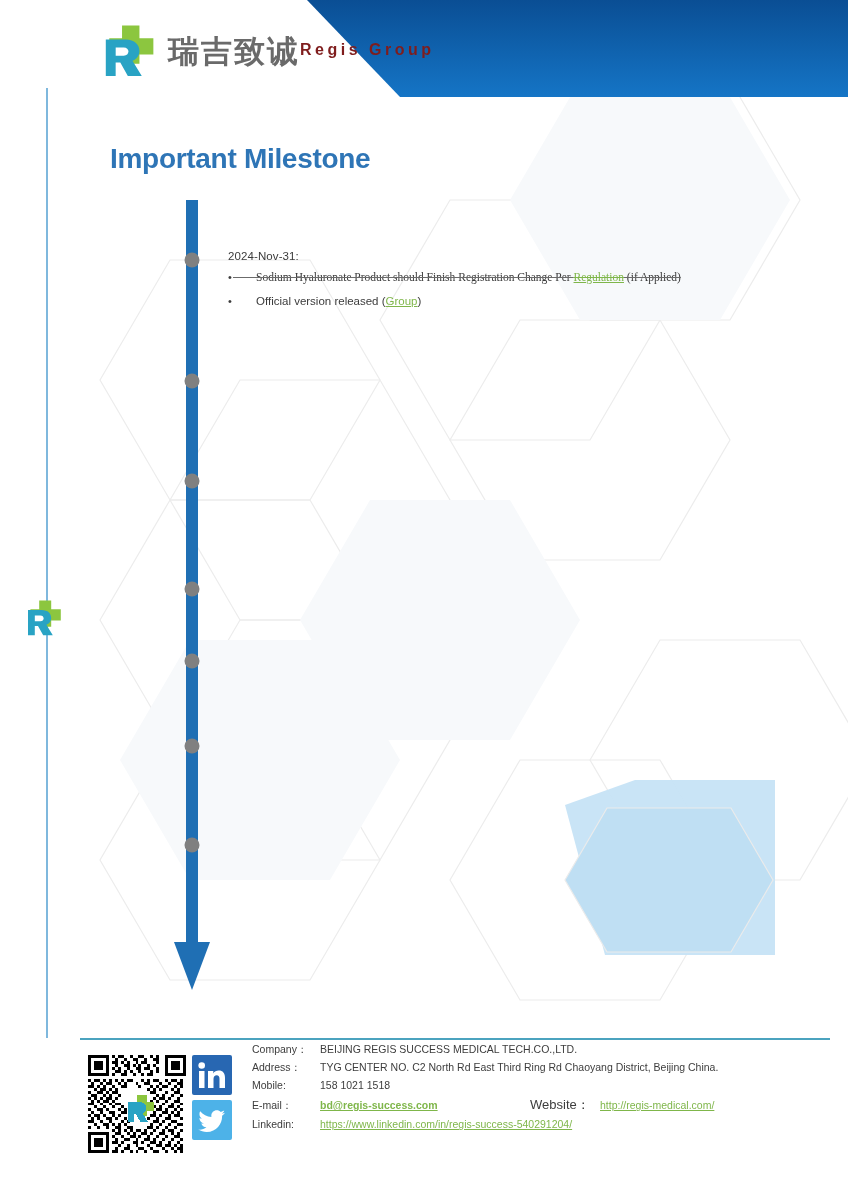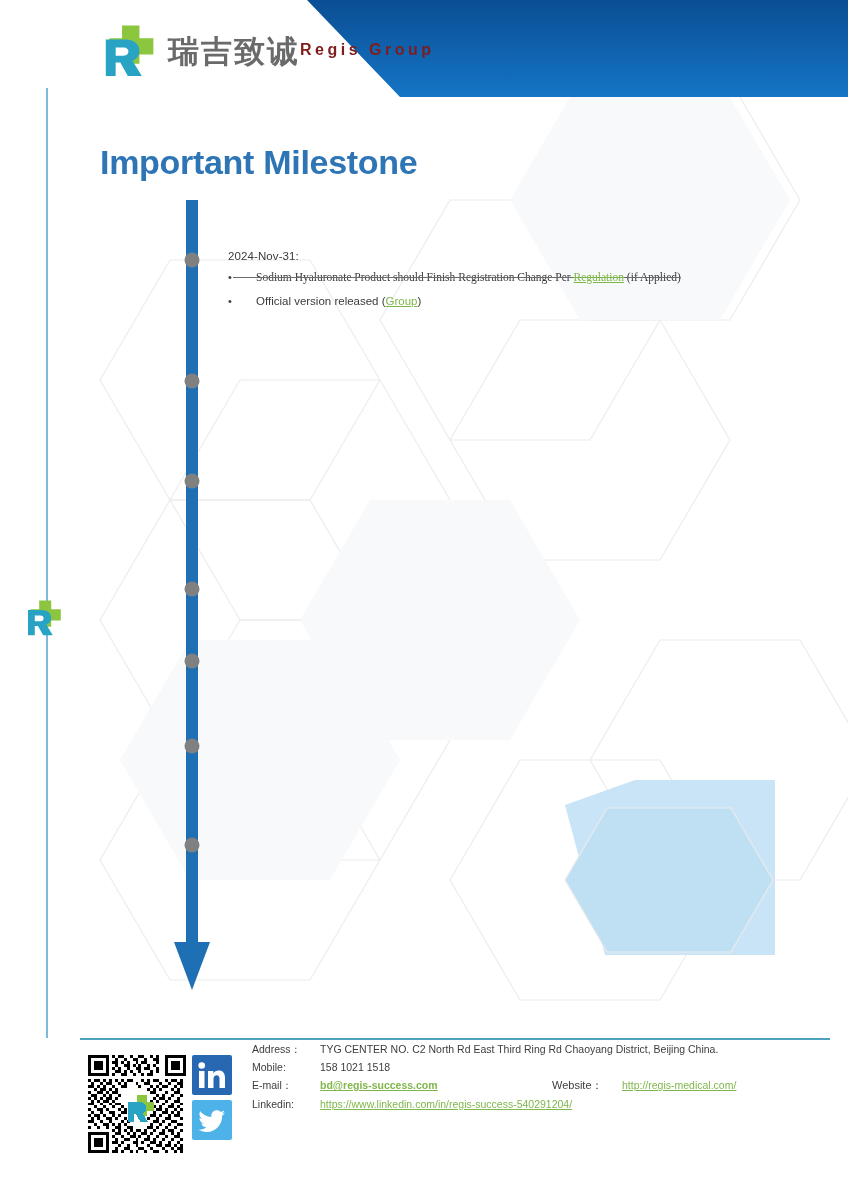--- a/index.html
+++ b/index.html
@@ -82,22 +82,22 @@
   #side-logo {
     position: absolute;
     left: 24px; top: 598px;
     width: 40px; height: 40px;
     z-index: 3;
   }
 
   
   #page-title {
     position: absolute;
-    left: 100px; top: 143px;
-    font-size: 34px;
+    left: 110px; top: 143px;
+    font-size: 28px;
     font-weight: bold;
     color: #2e75b6;
     letter-spacing: -0.3px;
     z-index: 3;
   }
 
   
   #timeline {
     position: absolute;
     left: 168px; top: 200px;
@@ -199,21 +199,21 @@
   .f-label {
     flex: 0 0 68px;
     font-size: 10.5px;
     color: #3d3d3d;
   }
   .f-value {
     font-size: 10.5px;
     color: #3d3d3d;
   }
   .f-value.link { color: #7fb64a; text-decoration: underline; }
-  .f-label2 { flex: 0 0 70px; font-size: 11px; color: #3d3d3d; margin-left: 22px; }
+  .f-label2 { flex: 0 0 70px; font-size: 13px; color: #3d3d3d; }
   .f-spacer { flex: 0 0 210px; font-weight: bold; }
 </style>
 </head>
 <body>
 
 <div id="page">
 
   <svg id="hex-layer" viewBox="0 0 848 1200" preserveAspectRatio="none">
     <g fill="none" stroke="#ececec" stroke-width="1.2">
       <polygon points="100,380 170,260 310,260 380,380 310,500 170,500"></polygon>
@@ -603,20 +603,24 @@
       </svg>
       <svg class="social-ico" viewBox="0 0 40 40">
         <rect width="40" height="40" rx="2" fill="#4db2e8"></rect>
         <path d="M33 12.8 c-1 0.45 -2.05 0.75 -3.15 0.9 c1.15 -0.7 2 -1.8 2.4 -3.1 c-1.05 0.65 -2.25 1.1 -3.5 1.35 c-1 -1.05 -2.4 -1.7 -4 -1.7 c-3 0 -5.45 2.45 -5.45 5.5 c0 0.45 0.05 0.85 0.15 1.25 c-4.55 -0.25 -8.55 -2.4 -11.25 -5.75 c-0.5 0.8 -0.75 1.75 -0.75 2.75 c0 1.9 0.95 3.6 2.45 4.6 c-0.9 -0.05 -1.75 -0.3 -2.5 -0.7 v0.05 c0 2.65 1.9 4.9 4.4 5.4 c-0.45 0.1 -0.95 0.2 -1.45 0.2 c-0.35 0 -0.7 -0.05 -1.05 -0.1 c0.7 2.2 2.7 3.8 5.1 3.85 c-1.85 1.5 -4.2 2.35 -6.75 2.35 c-0.45 0 -0.85 -0.05 -1.3 -0.1 c2.4 1.55 5.25 2.45 8.3 2.45 c10 0 15.45 -8.3 15.45 -15.5 v-0.7 c1.05 -0.75 1.95 -1.7 2.7 -2.8 z" fill="#ffffff"></path>
       </svg>
     </div>
   </div>
 
   <div id="footer-info">
     <div class="f-row">
+      <span class="f-label">Company：</span>
+      <span class="f-value">BEIJING REGIS SUCCESS MEDICAL TECH.CO.,LTD.</span>
+    </div>
+    <div class="f-row">
       <span class="f-label">Address：</span>
       <span class="f-value">TYG CENTER NO. C2 North Rd East Third Ring Rd Chaoyang District, Beijing China.</span>
     </div>
     <div class="f-row">
       <span class="f-label">Mobile:</span>
       <span class="f-value">158 1021 1518</span>
     </div>
     <div class="f-row">
       <span class="f-label">E-mail：</span>
       <span class="f-value link f-spacer">bd@regis-success.com</span>

